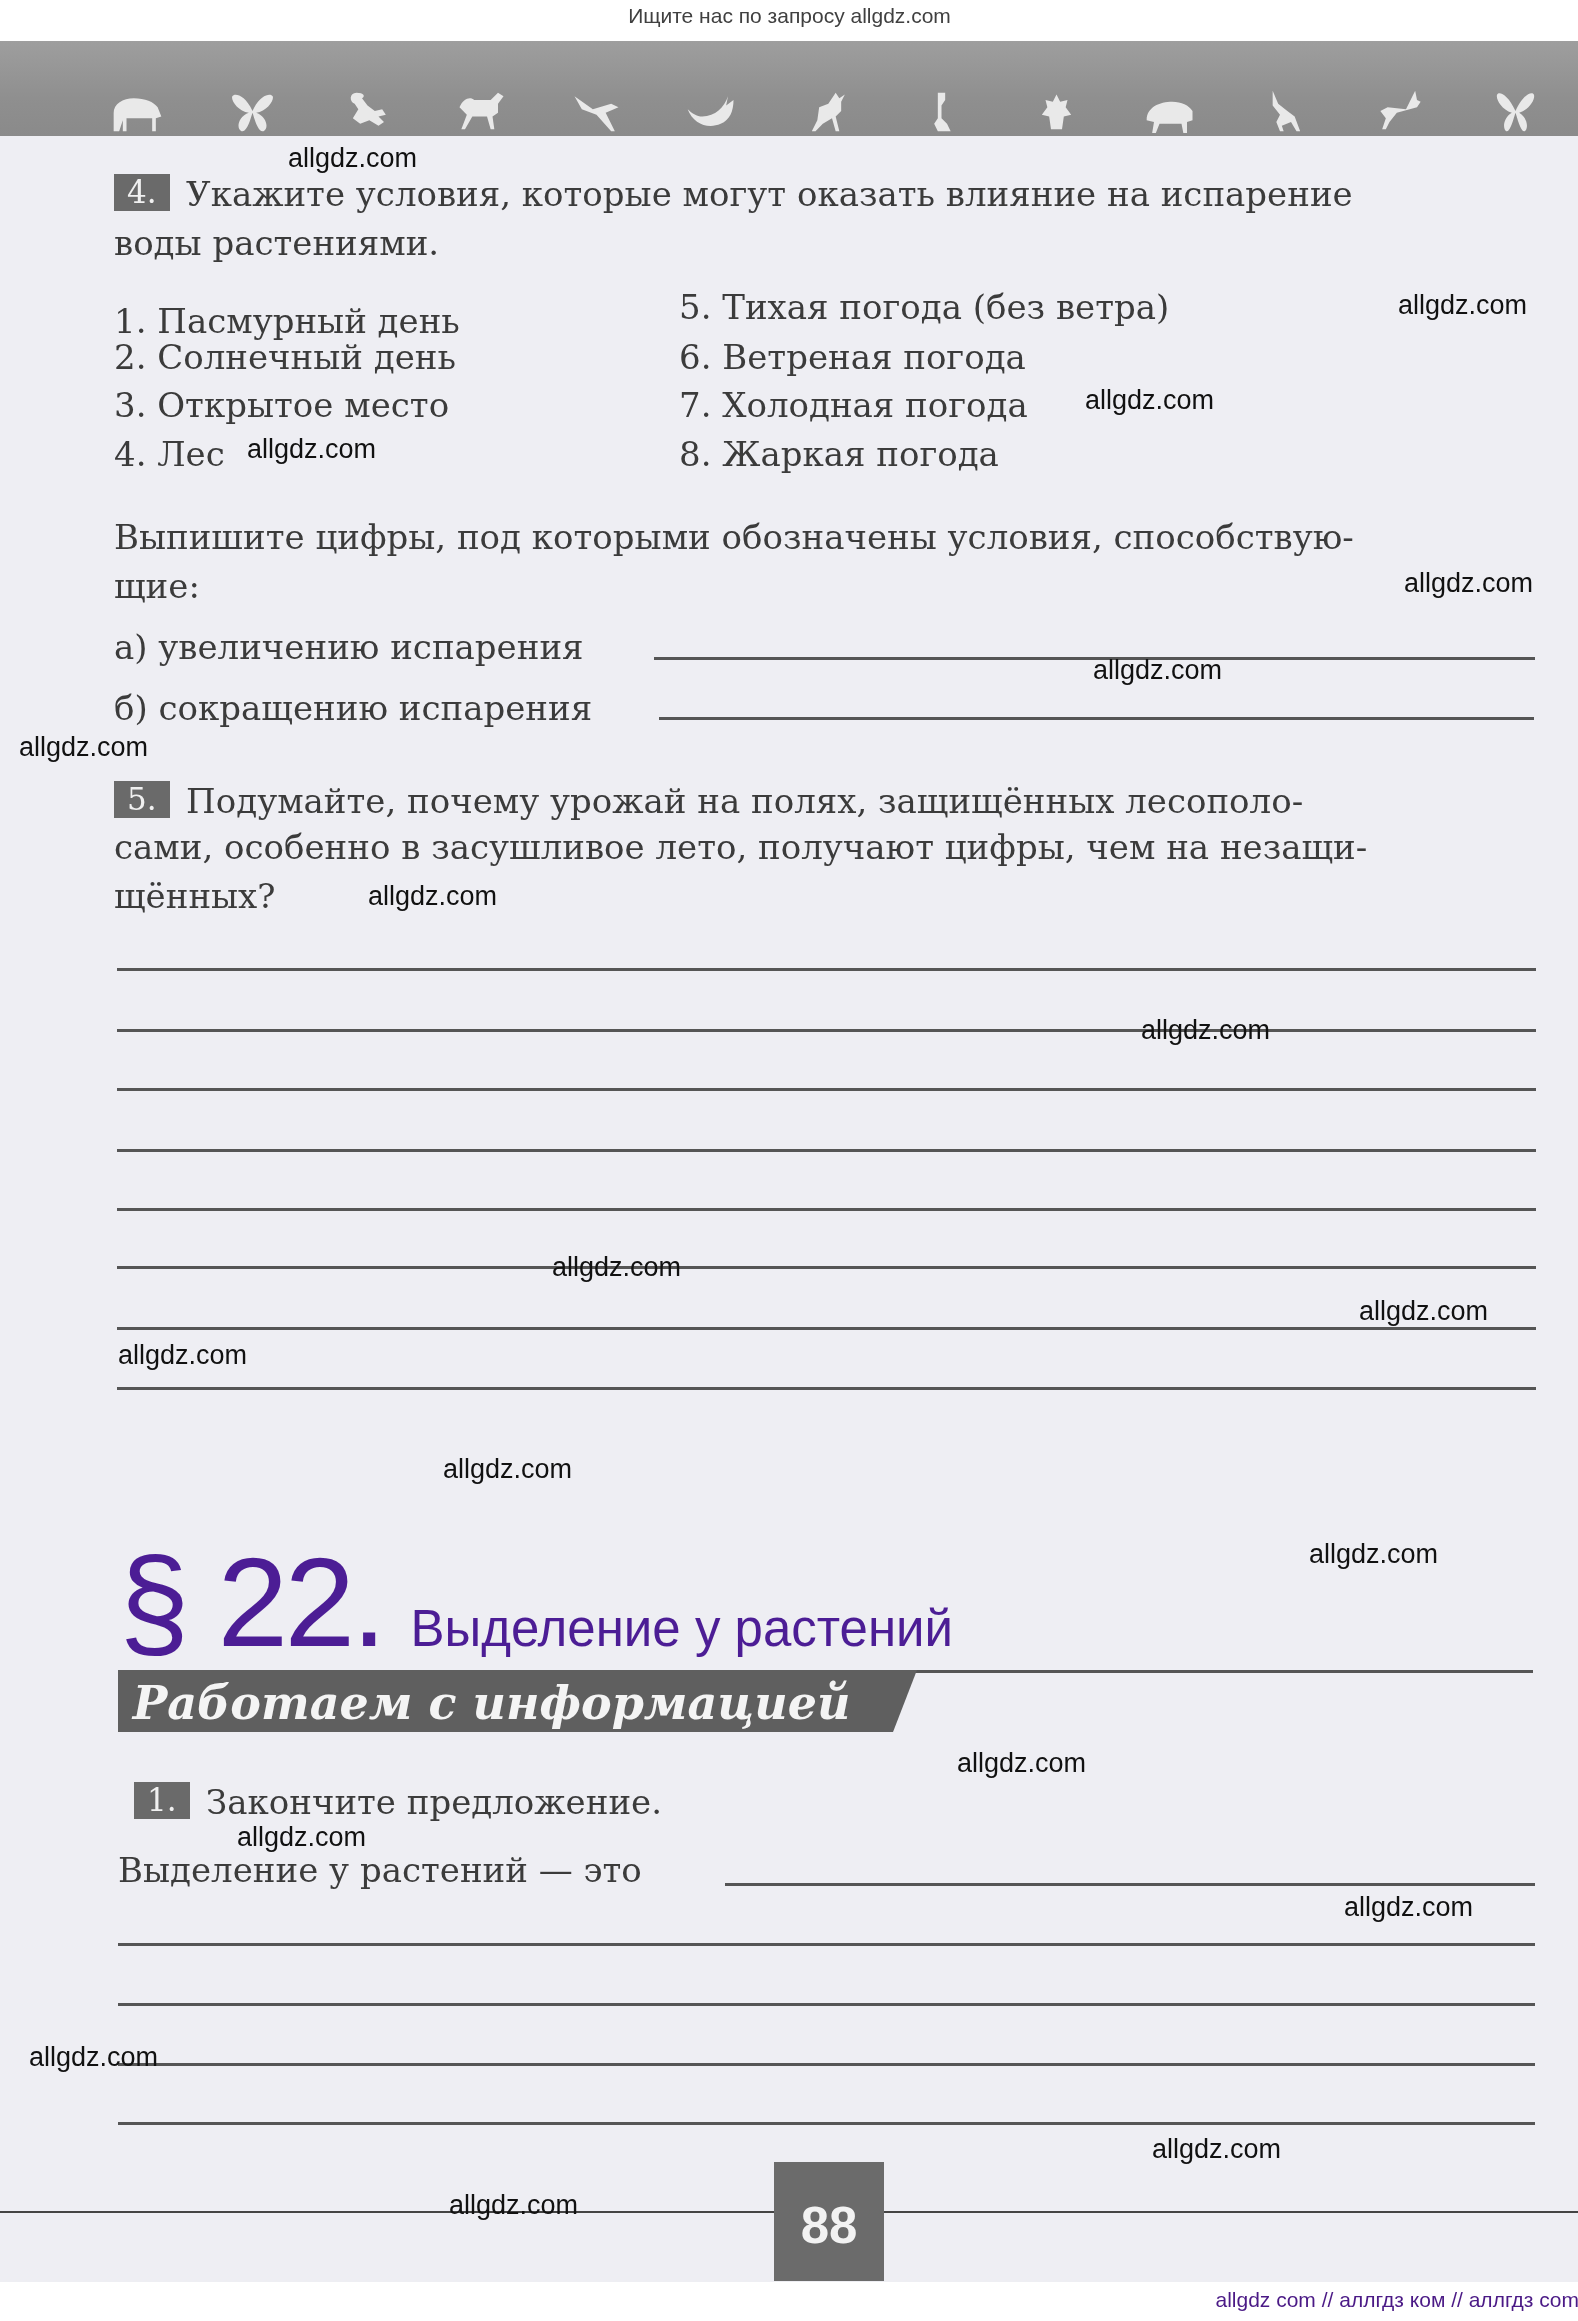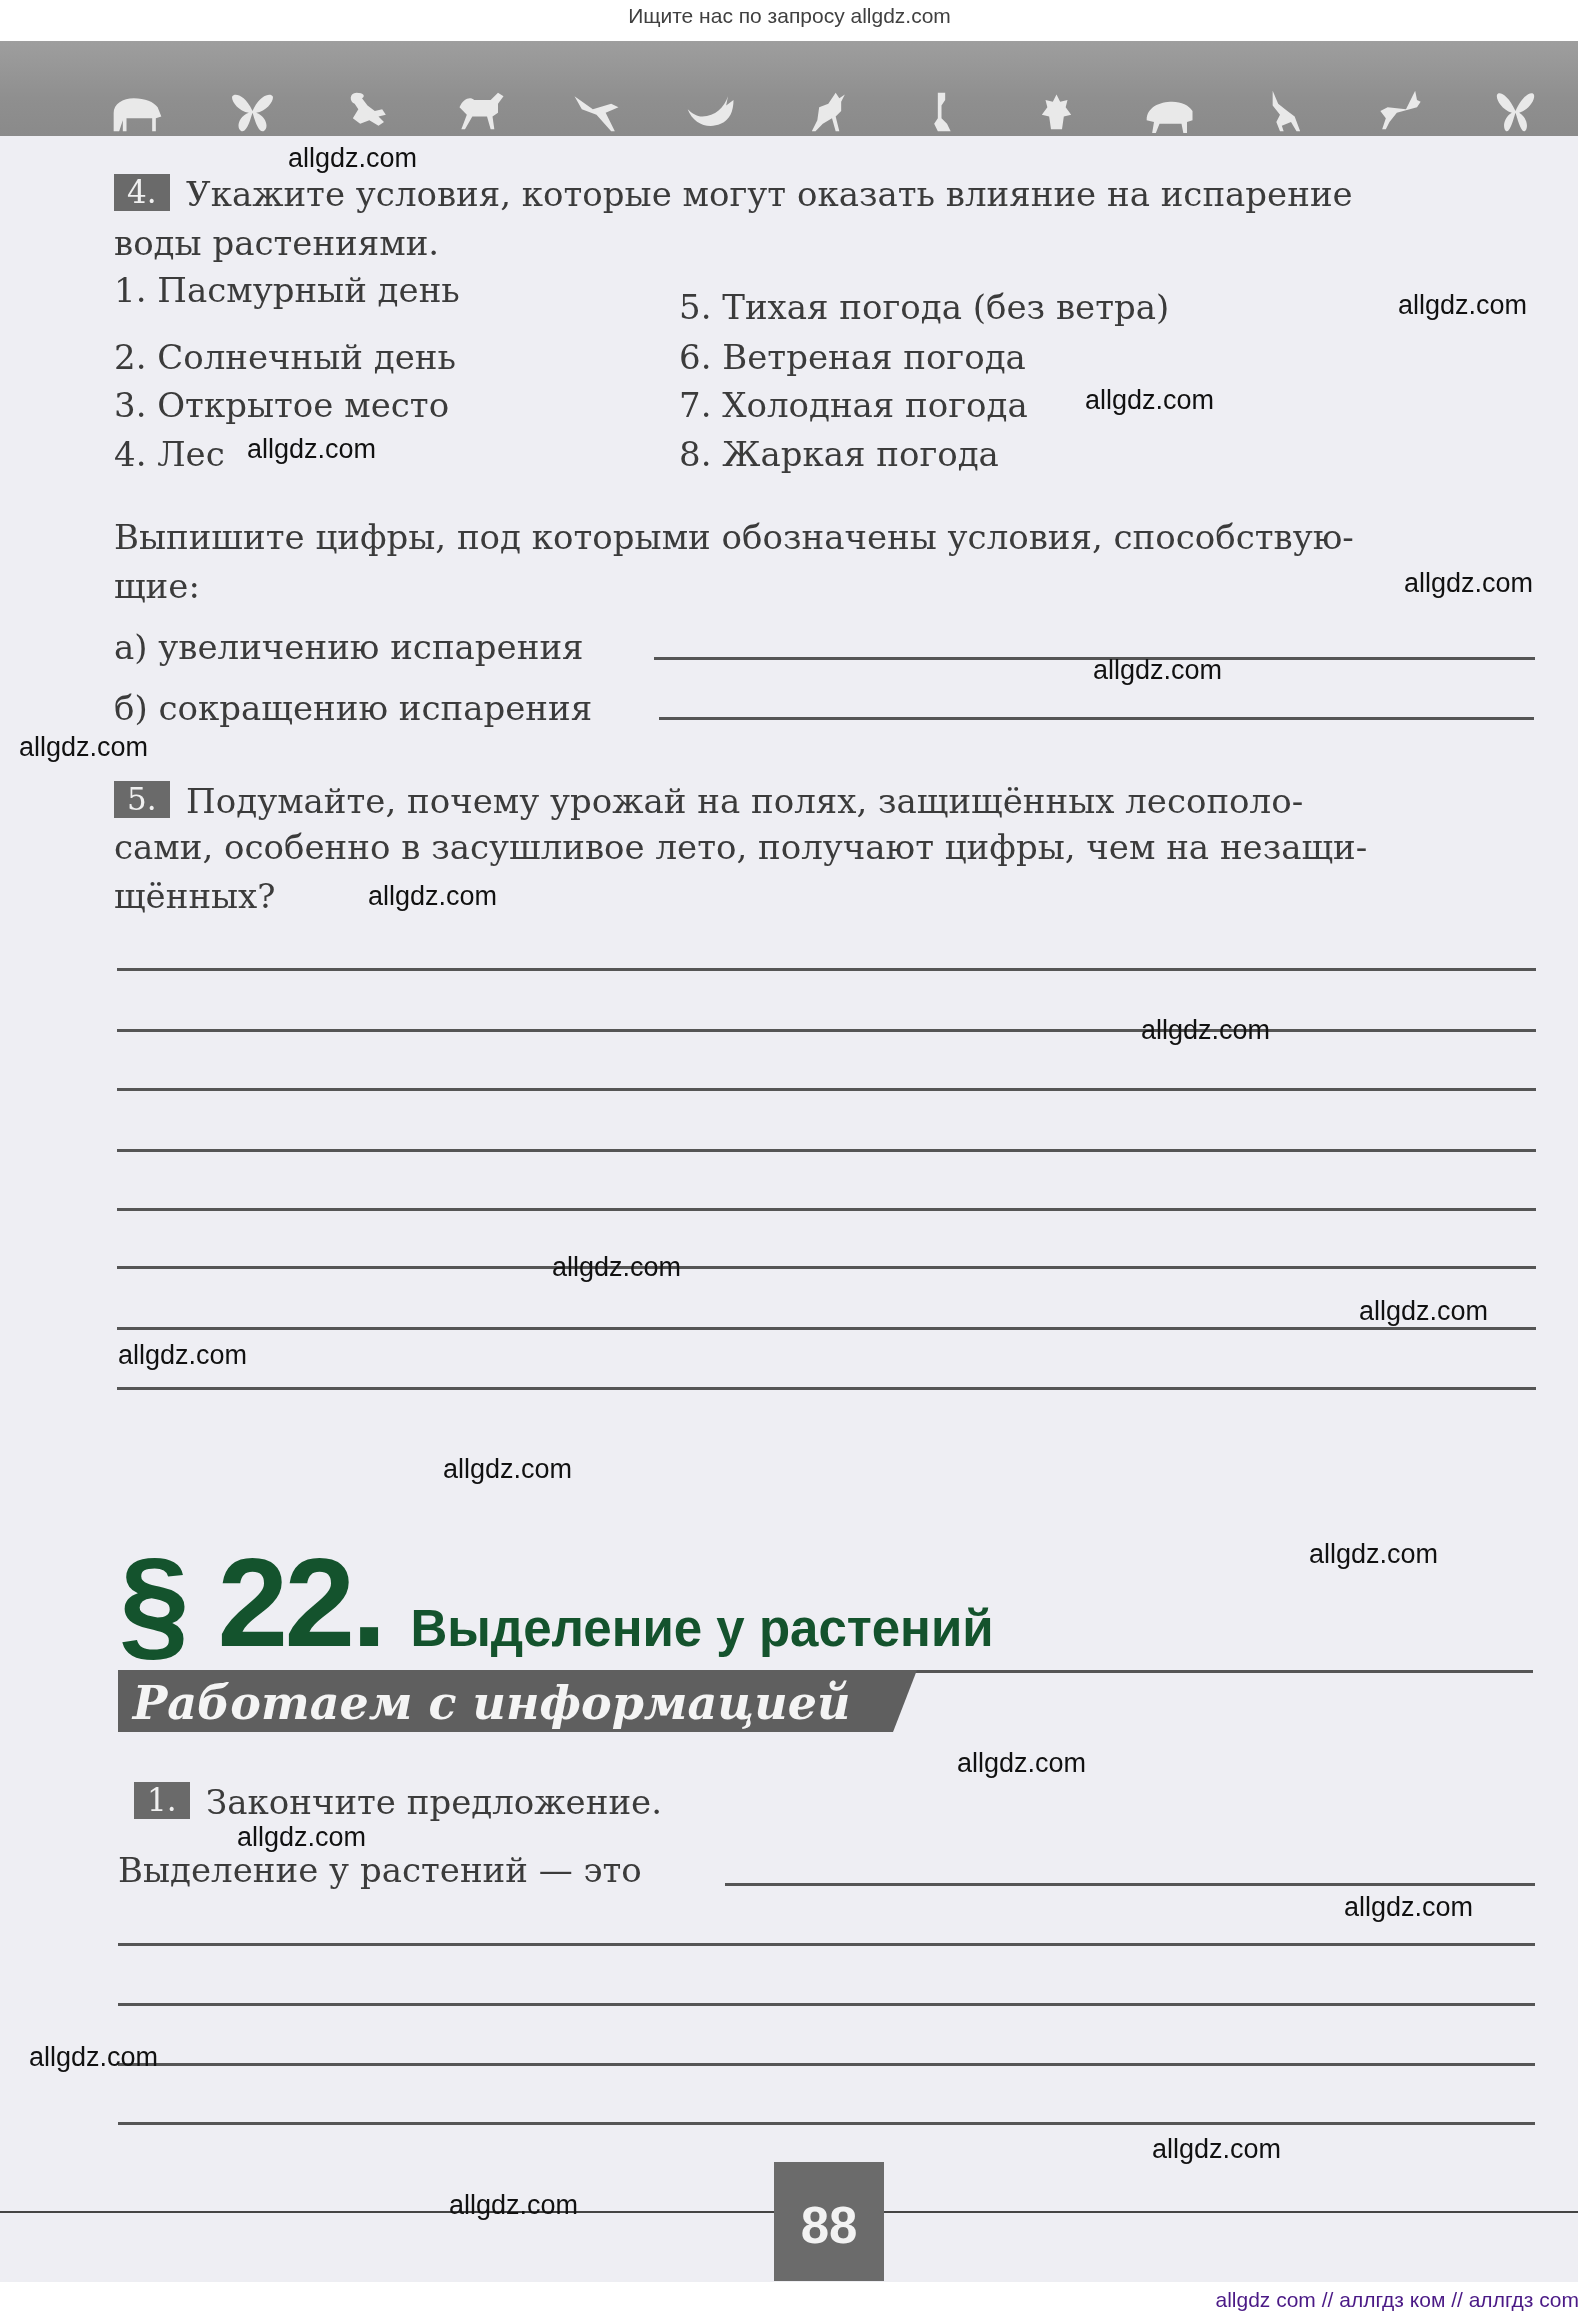--- a/index.html
+++ b/index.html
@@ -33,22 +33,22 @@
     display:inline-block; background:#6a6a6a; color:#f0f0f0;
     padding:0 13px; margin-right:16.5px; font-size:31px; line-height:37px;
     vertical-align:2.8px;
   }
   .wm {
     position:absolute; font-family:"Liberation Sans", sans-serif;
     font-size:27px; color:#111; white-space:nowrap; line-height:1;
   }
   .rule { position:absolute; height:2.8px; background:#555; }
 
-  .para-head { position:absolute; left:119px; top:1529px; white-space:nowrap; color:#14532d;
-    font-family:"Liberation Sans", sans-serif; font-weight:bold; }
+  .para-head { position:absolute; left:119px; top:1529px; white-space:nowrap; color:#4c1d95;
+    font-family:"Liberation Sans", sans-serif; font-weight:normal; }
   .para-num { font-size:127px; letter-spacing:-3.7px; vertical-align:baseline; }
   .para-title { font-size:51px; margin-left:27.5px; vertical-align:baseline; }
 
   .work-banner {
     position:absolute; left:118px; top:1670px; width:799px; height:62px;
     background:#5f5f5f;
     clip-path:polygon(0 0, 100% 0, 97% 100%, 0 100%);
   }
   .work-banner span {
     position:absolute; left:14.7px; top:5.5px; font-family:"DejaVu Serif", serif;
@@ -140,21 +140,21 @@
         </svg>
       </div>
   </div>
 </div>
 
 <div class="txt" style="left:114px;top:174px;">
   <span class="badge">4.</span><span>Укажите условия, которые могут оказать влияние на испарение</span>
 </div>
 <div class="txt" style="left:114px;top:226px;">воды растениями.</div>
 
-<div class="txt" style="left:114px;top:273px;">1. Пасмурный день</div>
+<div class="txt" style="left:114px;top:304px;">1. Пасмурный день</div>
 <div class="txt" style="left:114px;top:340px;">2. Солнечный день</div>
 <div class="txt" style="left:114px;top:388px;">3. Открытое место</div>
 <div class="txt" style="left:114px;top:437px;">4. Лес</div>
 <div class="txt" style="left:679px;top:290px;">5. Тихая погода (без ветра)</div>
 <div class="txt" style="left:679px;top:340px;">6. Ветреная погода</div>
 <div class="txt" style="left:679px;top:388px;">7. Холодная погода</div>
 <div class="txt" style="left:679px;top:437px;">8. Жаркая погода</div>
 
 <div class="txt" style="left:114px;top:520px;">Выпишите цифры, под которыми обозначены условия, способствую-</div>
 <div class="txt" style="left:114px;top:569px;">щие:</div>

